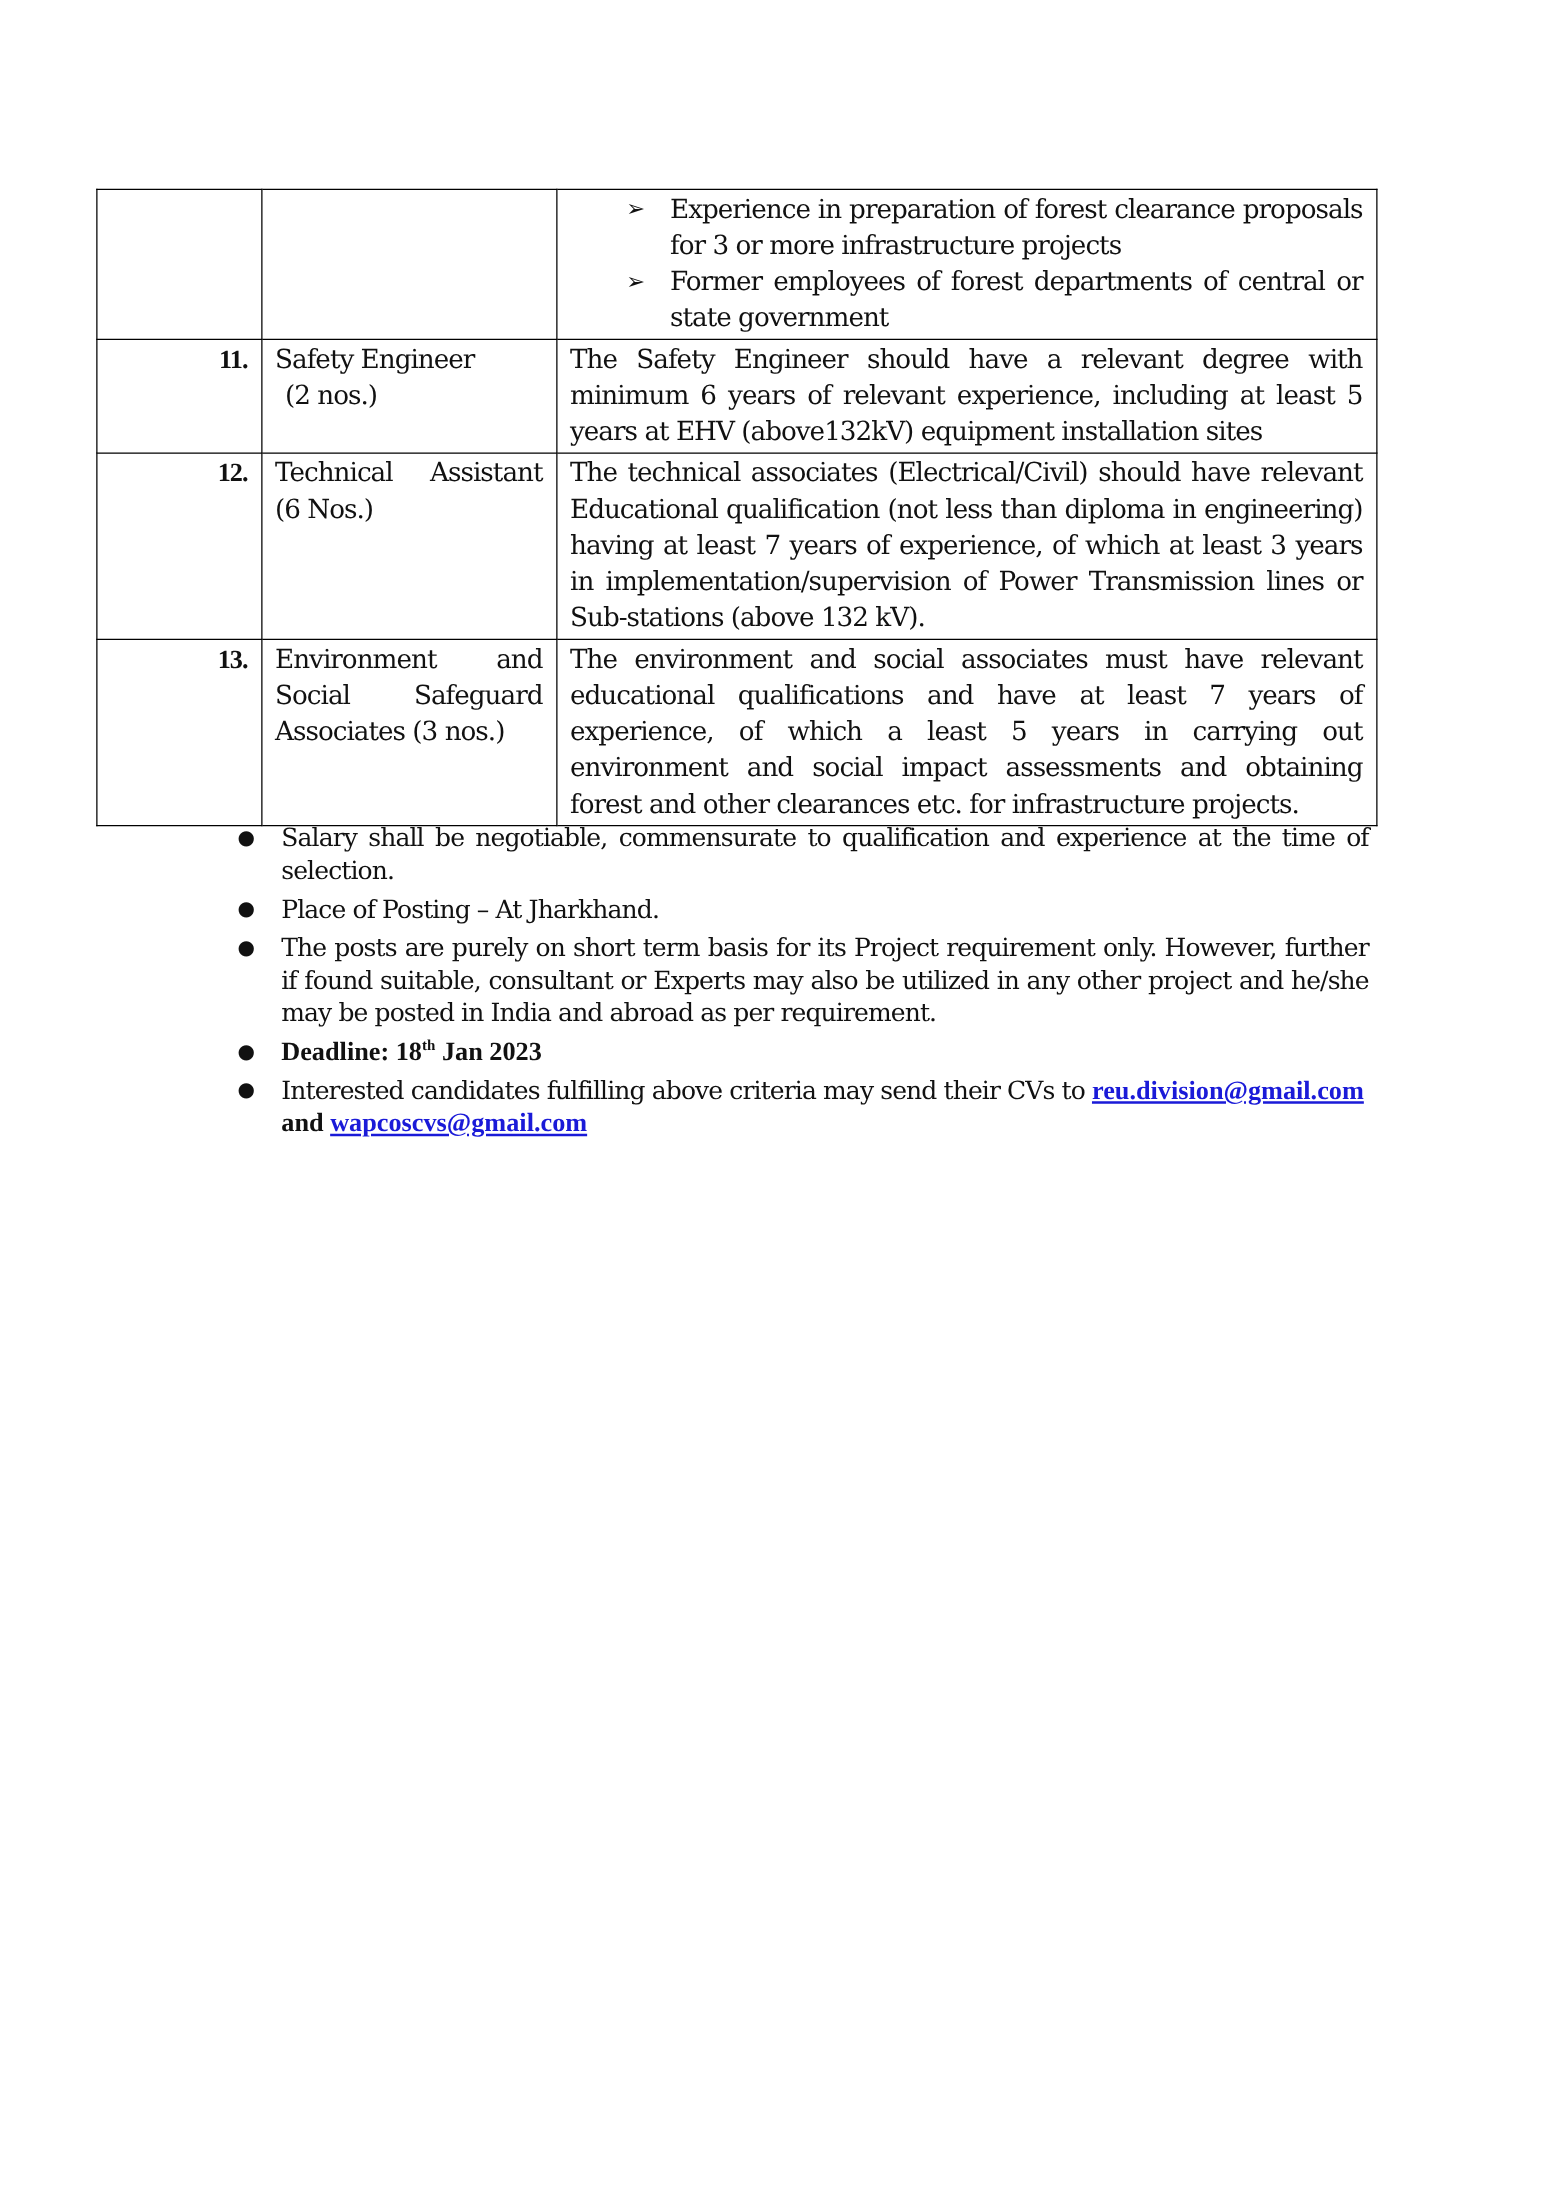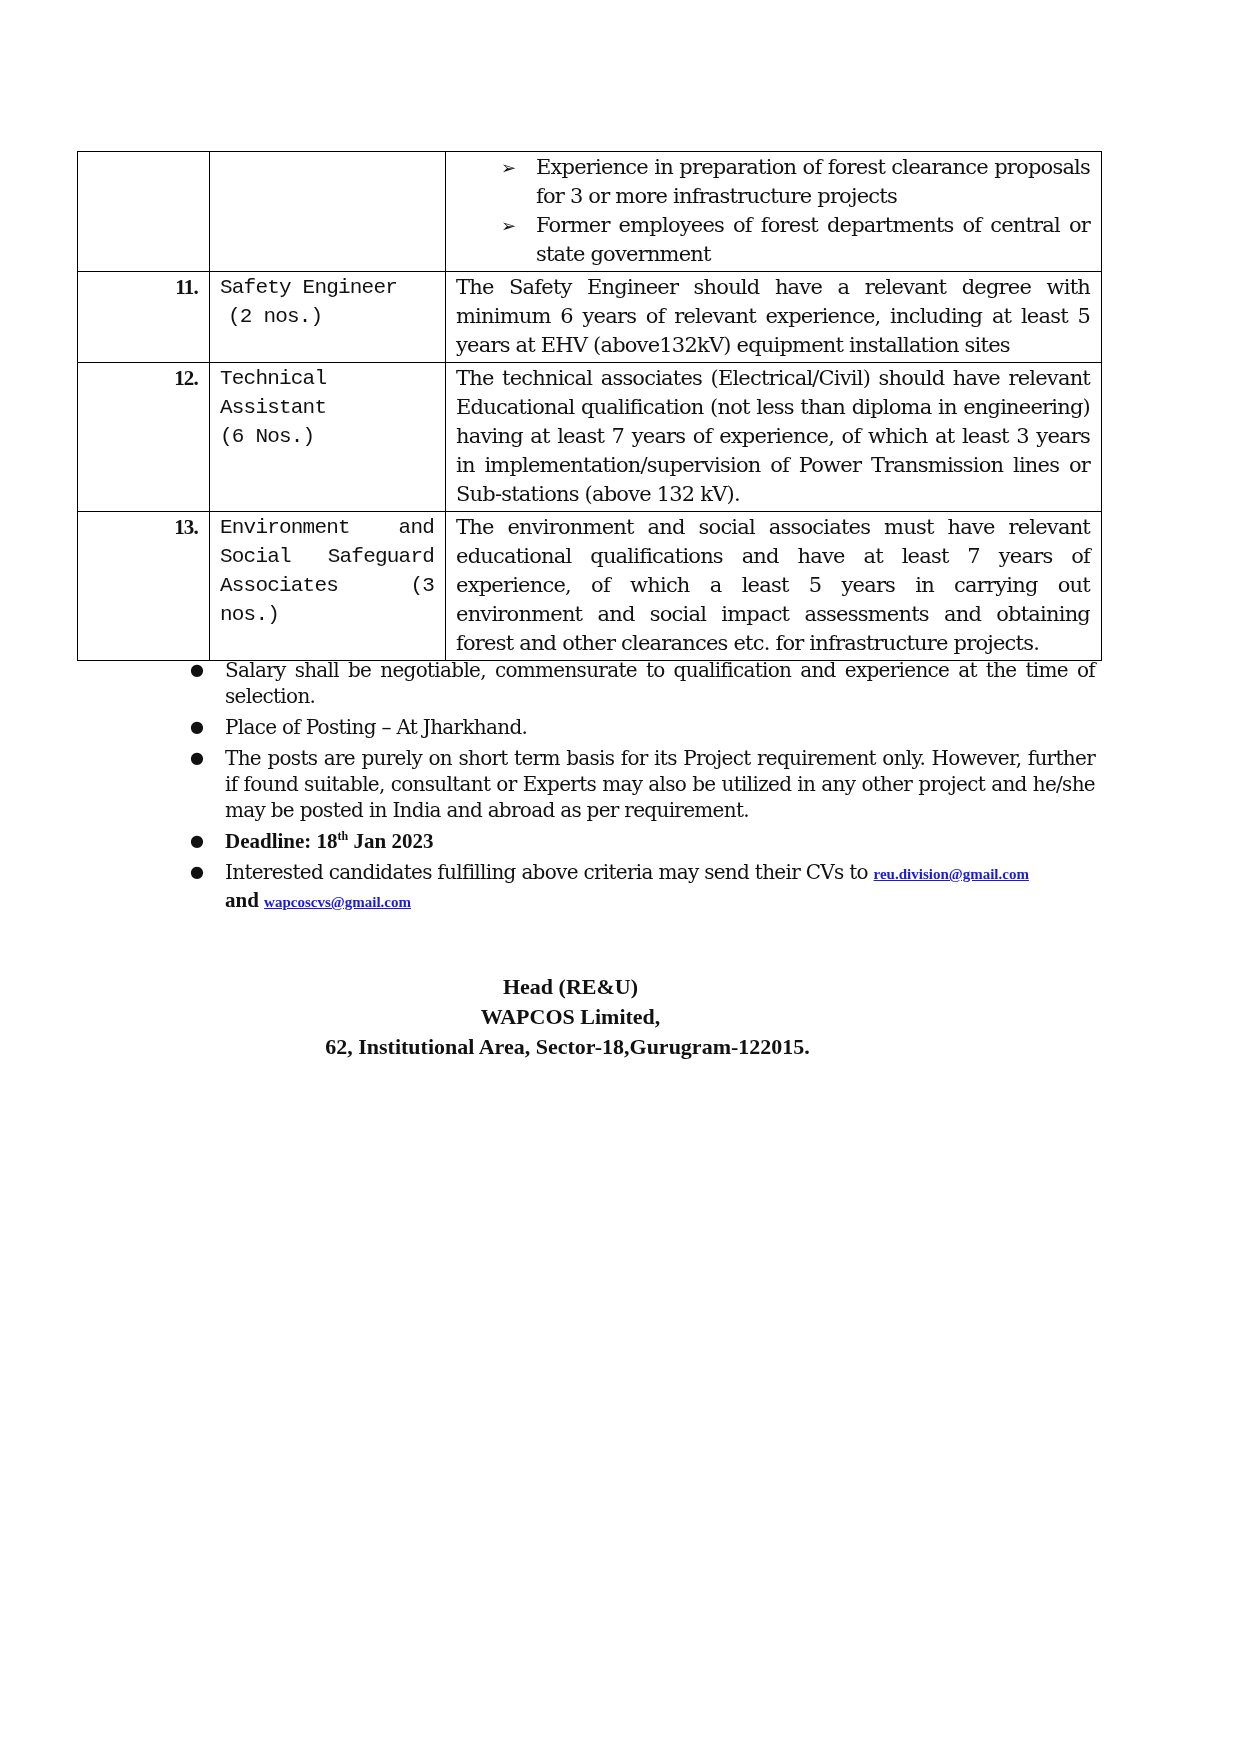--- a/index.html
+++ b/index.html
@@ -5,33 +5,33 @@
   html, body { margin:0; padding:0; background:#fff; }
   body { width:1241px; height:1754px; position:relative; overflow:hidden;
          font-family:"DejaVu Serif", serif; color:#111; }
   .page { position:absolute; left:0; top:0; width:1241px; height:1754px; }
   table.req { position:absolute; left:77px; top:151px; width:1025px;
               border-collapse:collapse; table-layout:fixed; }
   table.req td { border:1.4px solid #000; vertical-align:top; padding:1px 11px 2px 10px;
                  font-size:21px; line-height:29px; letter-spacing:-0.8px; }
   td.num { width:111px; text-align:right; font-weight:bold; font-family:"Liberation Serif", serif;
            font-size:23px; letter-spacing:0; }
-  td.pos { width:214px; text-align:justify; text-align-last:left;font-family:Liberation Mono, monospace; }
+  td.pos { width:214px; text-align:justify; text-align-last:left; }
   td.desc { text-align:justify; text-align-last:left; }
   .just-full { text-align:justify; text-align-last:justify; }
   .arrow-list { list-style:none; margin:0; padding:0 0 0 80px; }
   .arrow-list li { position:relative; text-align:justify; text-align-last:left; }
   .arrow-list li .arr { position:absolute; left:-35px; top:0; font-size:18px; }
   ul.notes { position:absolute; left:190px; top:657px; width:910px; margin:0; padding:0; list-style:none; }
   ul.notes li { position:relative; padding-left:35px; font-size:20px; line-height:26px;
                 letter-spacing:-0.7px; margin-bottom:5px; text-align:justify; text-align-last:left; width:870px;}
   ul.notes li .bul { position:absolute; left:0; top:0; font-size:16px; }
   .b { font-weight:bold; font-family:"Liberation Serif", serif; letter-spacing:0; font-size:21px;margin-top:28px; }
   a.mail { color:#1a1ad8; text-decoration:underline; font-weight:bold;
-           font-family:"Liberation Serif", serif; letter-spacing:0; font-size:15px; }
+           font-family:"Liberation Serif", serif; letter-spacing:0; font-size:21px; }
   sup { font-size:12px; vertical-align:super; line-height:0; }
   .sign { position:absolute; left:0; width:1241px; top:972px; text-align:center;
           font-family:"Liberation Serif", serif; font-weight:bold; font-size:22px; line-height:30px; }
   .sign div { position:relative; }
 </style>
 </head>
 <body>
 
 <div class="page">
   <table class="req">
@@ -78,18 +78,13 @@
     </table>
 
   <ul class="notes">
     <li><span class="bul">●</span><span>Salary shall be negotiable, commensurate to qualification and experience at the time of selection.</span></li>
     <li><span class="bul">●</span><span>Place of Posting – At Jharkhand.</span></li>
     <li><span class="bul">●</span><span>The posts are purely on short term basis for its Project requirement only. However, further if found suitable, consultant or Experts may also be utilized in any other project and he/she may be posted in India and abroad as per requirement.</span></li>
     <li><span class="bul">●</span><span class="b"><span>Deadline: 18</span><sup>th</sup><span> Jan 2023</span></span></li>
     <li><span class="bul">●</span><span>Interested candidates fulfilling above criteria may send their CVs to </span><a class="mail" href="#">reu.division@gmail.com</a><br><span class="b">and </span><a class="mail" href="#">wapcoscvs@gmail.com</a></li>
   </ul>
 
-  <div class="sign">
-    <div style="left:-50px">Head (RE&amp;U)</div>
-    <div style="left:-50px">WAPCOS Limited,</div>
-    <div style="left:-53px">62, Institutional Area, Sector-18,Gurugram-122015.</div>
-  </div>
 </div>
 
 </body></html>

